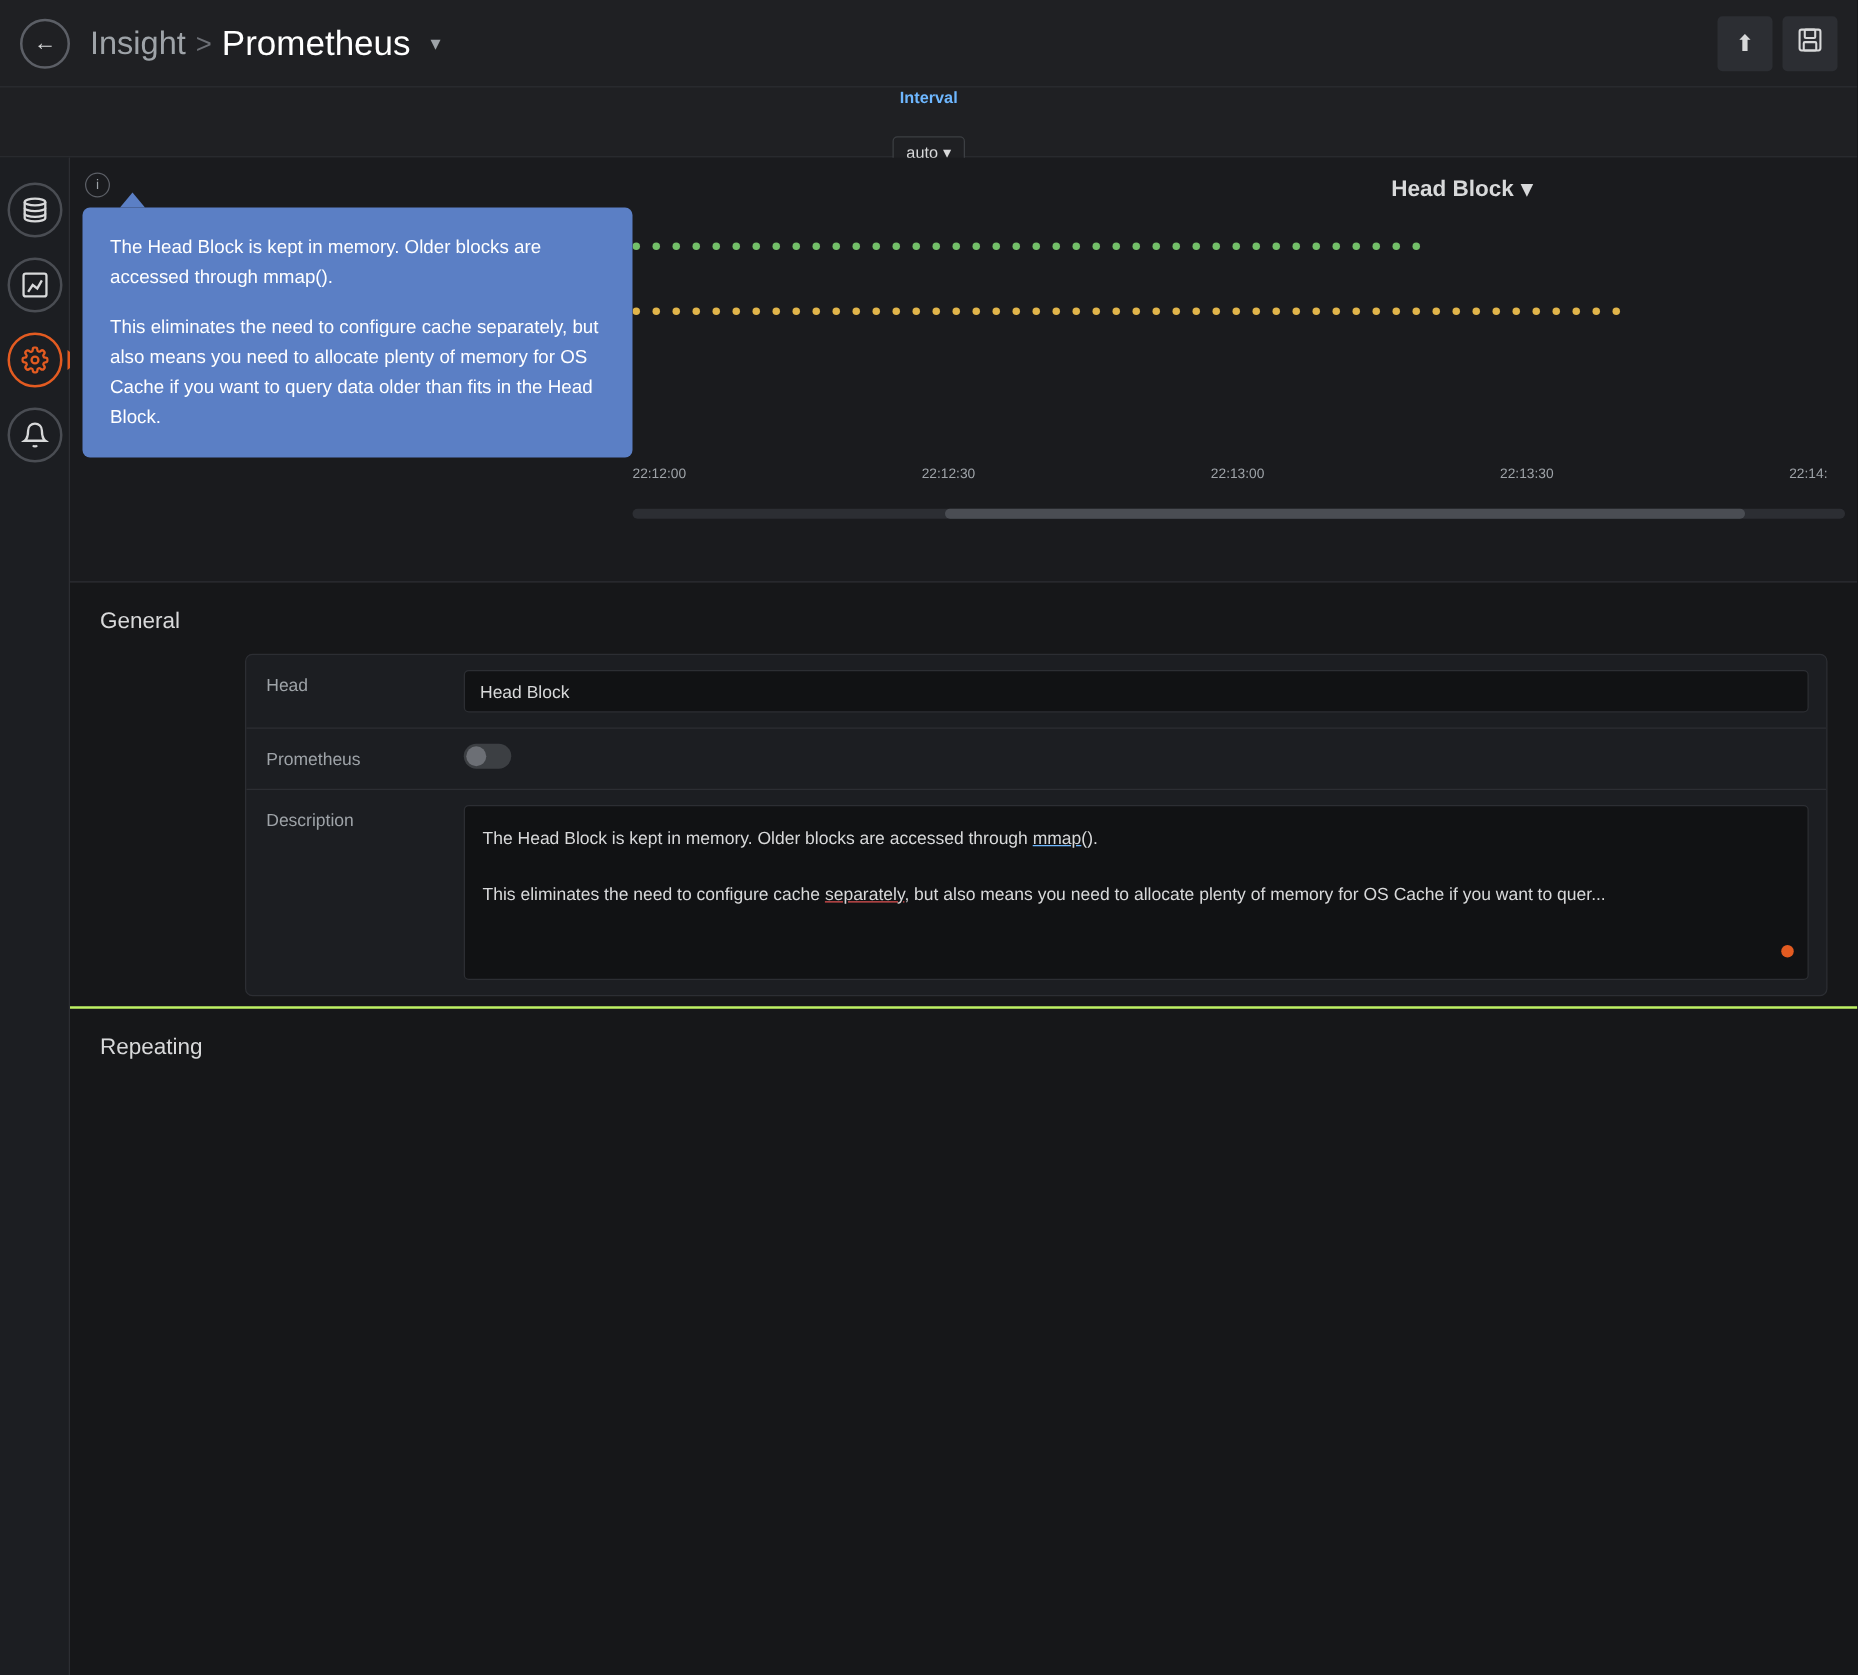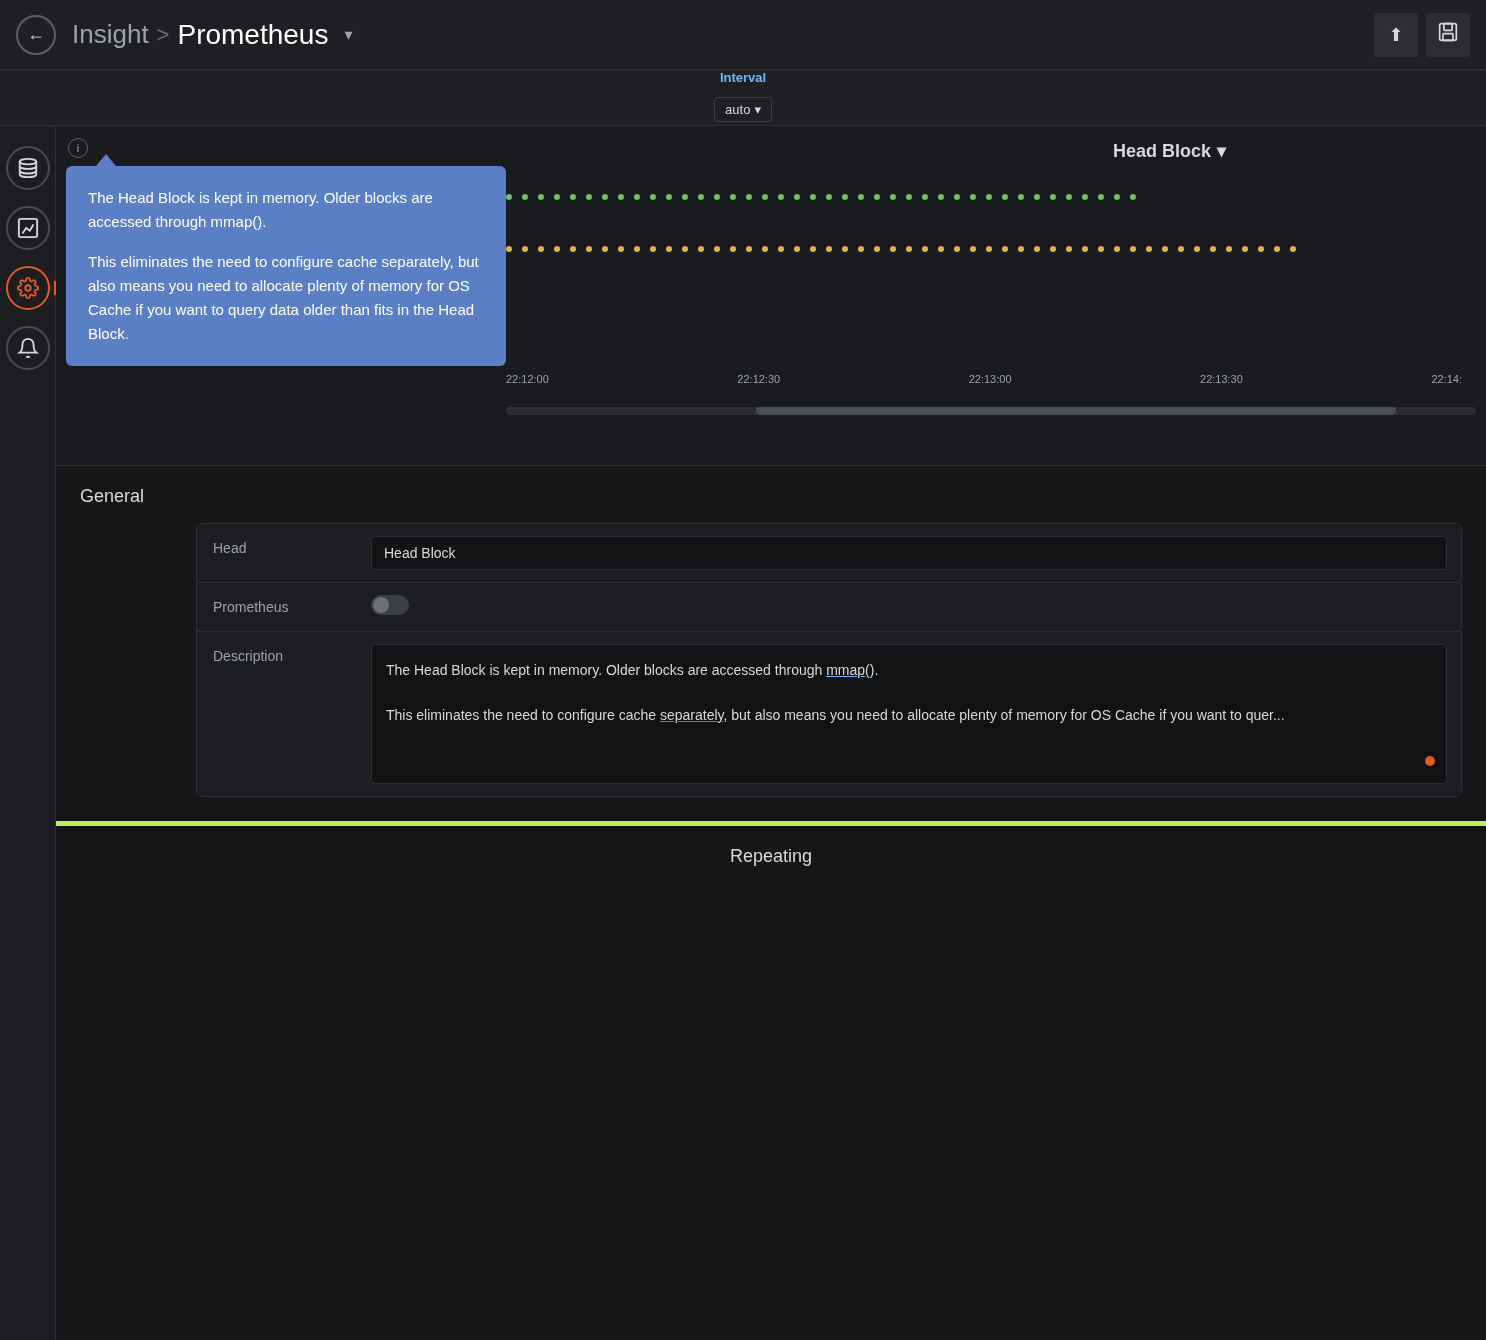--- a/index.html
+++ b/index.html
@@ -93,21 +93,21 @@
       font-weight: 600;
     }
     .auto-dropdown {
       background: #1f2023;
       border: 1px solid #3c3f43;
       border-radius: 4px;
       color: #d8d9da;
       padding: 4px 10px;
       font-size: 13px;
       cursor: pointer;
-      display: flex; align-items: center; gap: 4px;
+      display: flex; align-items: center; gap: 4px; margin-top: 12px;
     }
     .pmm-label {
       color: #d8d9da;
       font-size: 13px;
       font-weight: 500;
     }
     .toggle-container {
       display: flex; align-items: center;
     }
     .toggle {
@@ -368,23 +368,22 @@
     }
     .underline-blue { text-decoration: underline; text-decoration-color: #6eb7ff; }
     .underline-red { text-decoration: underline; text-decoration-color: #e05252; }
 
     
     .repeating-section {
       padding: 20px 24px;
       font-size: 18px;
       font-weight: 500;
       color: #d8d9da;
-      border-top: 5px solid #bef264;
-      margin-top: 24px;
-      text-align: center;
+      border-top: 2px solid #bef264;
+      margin-top: 8px;
     }
   </style>
 </head>
 <body>
 
 <div class="top-nav">
   <button class="back-btn">
     <span>←</span>
   </button>
   <div class="breadcrumb">

